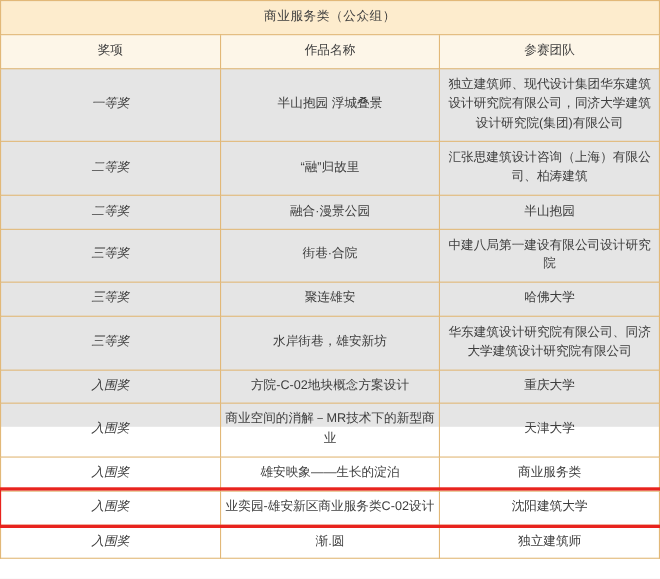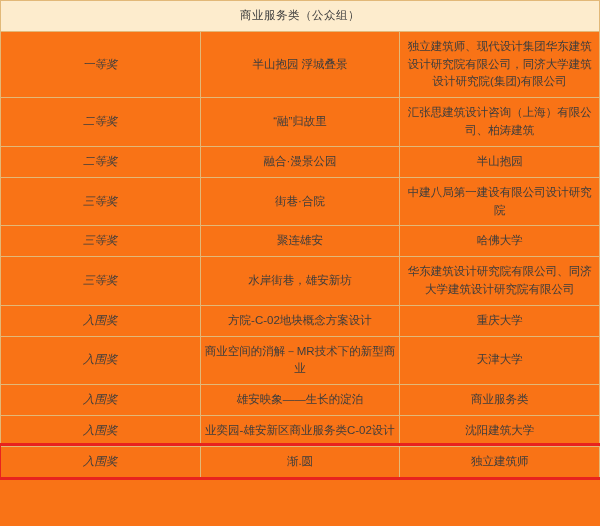--- a/index.html
+++ b/index.html
@@ -8,24 +8,24 @@
     background: #ffffff;
   }
   body {
     font-family: "Liberation Sans", sans-serif;
     width: 600px;
     height: 526px;
     overflow: hidden;
   }
   .sheet {
     width: 600px;
-    height: 526px;
+    height: 388px;
     position: relative;
     box-sizing: border-box;
-    background: #f97316;
+    background: #e5e5e5;
   }
   table.award-table {
     border-collapse: collapse;
     width: 100%;
     table-layout: fixed;
   }
   table.award-table td,
   table.award-table th {
     border: 1px solid #e2b878;
     padding: 6px 4px;
@@ -69,20 +69,25 @@
   }
 </style>
 </head>
 <body>
 
 <div class="sheet">
   <table class="award-table">
     <tbody>
       <tr class="title-row">
         <td colspan="3">商业服务类（公众组）</td>
+      </tr>
+      <tr class="head-row">
+        <td class="col-prize">奖项</td>
+        <td class="col-work">作品名称</td>
+        <td class="col-team">参赛团队</td>
       </tr>
 
       <tr>
         <td class="cell-prize">一等奖</td>
         <td class="cell-work">半山抱园 浮城叠景</td>
         <td class="cell-team">独立建筑师、现代设计集团华东建筑设计研究院有限公司，同济大学建筑设计研究院(集团)有限公司</td>
       </tr>
       <tr>
         <td class="cell-prize">二等奖</td>
         <td class="cell-work">“融”归故里</td>

